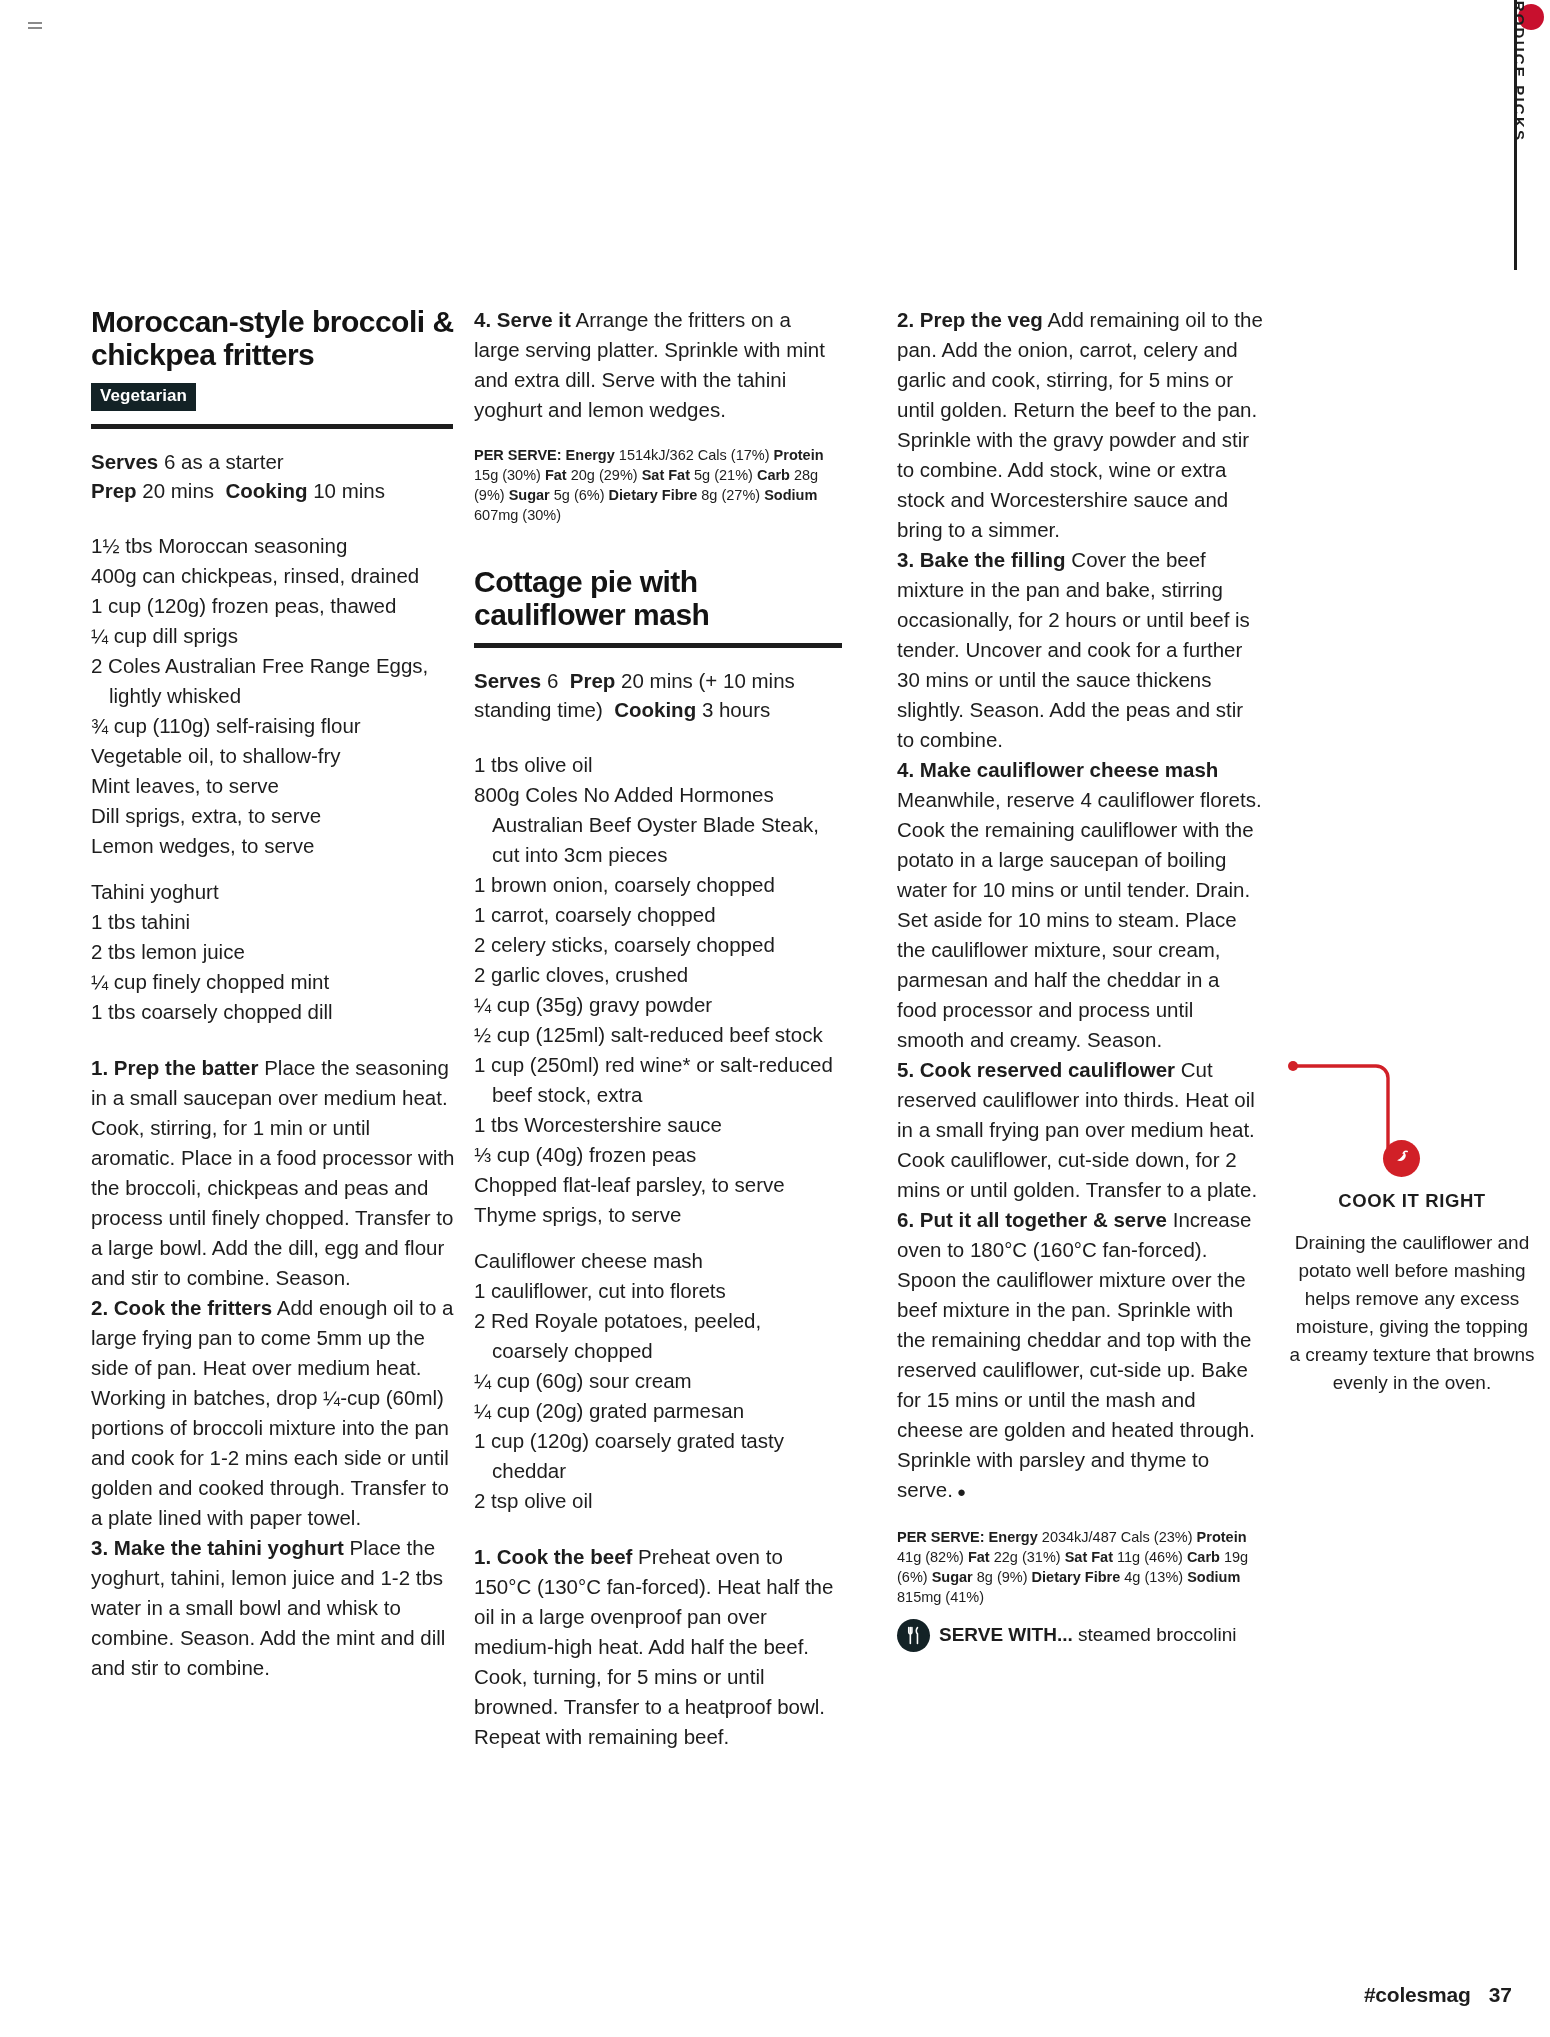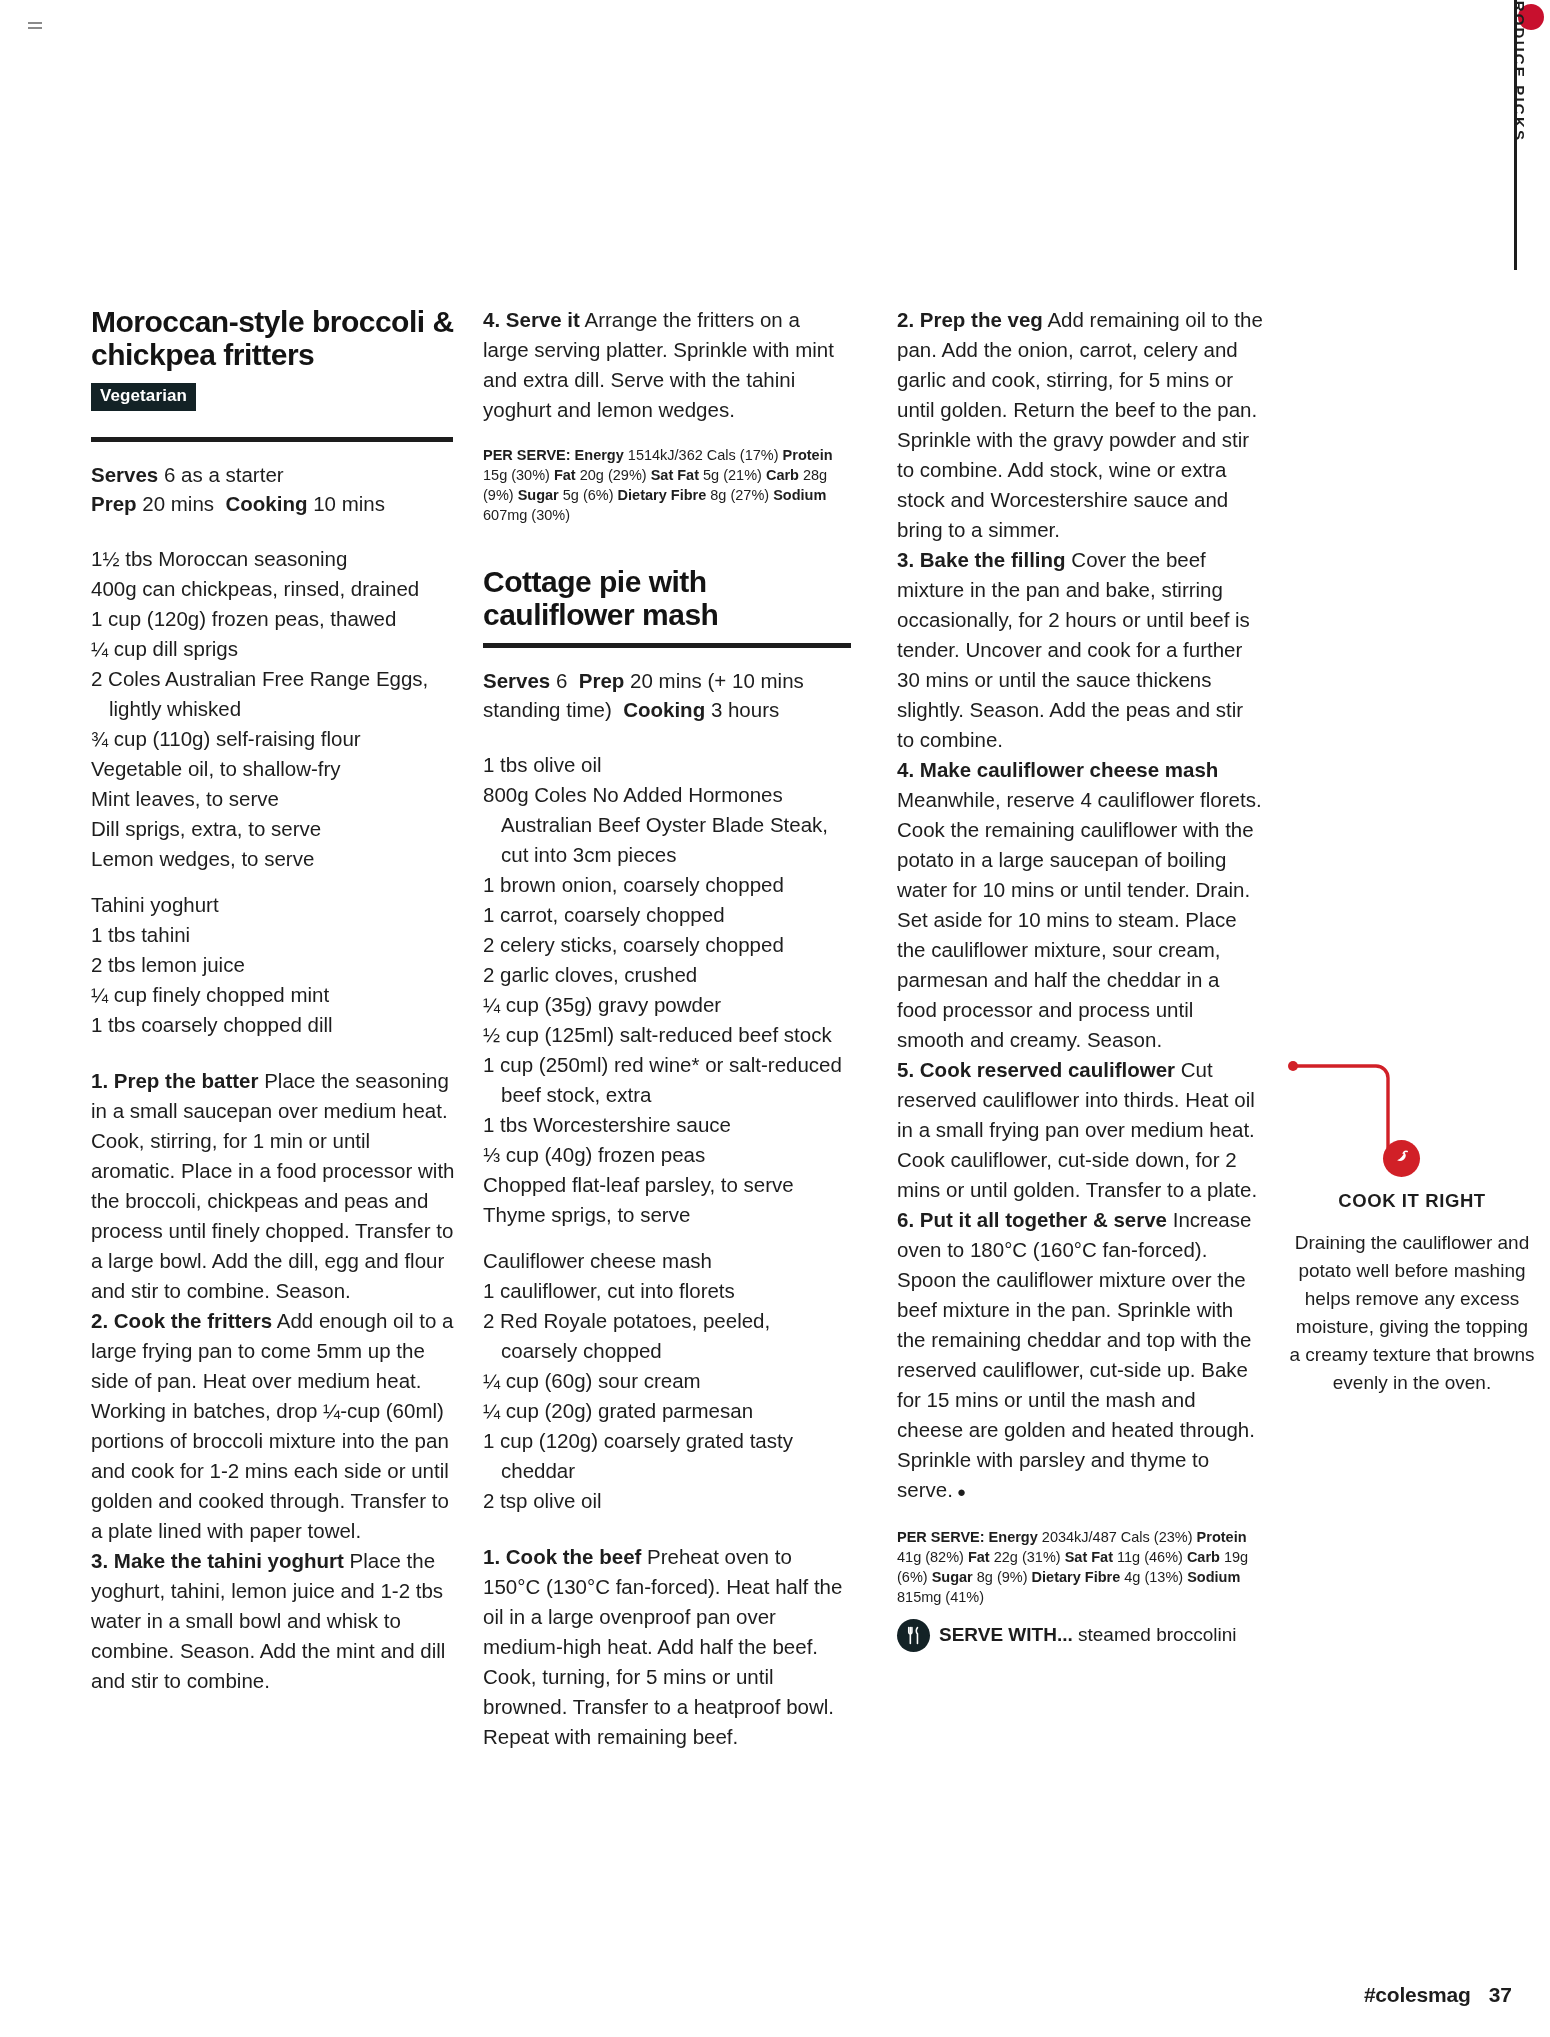--- a/index.html
+++ b/index.html
@@ -34,30 +34,30 @@
   
   .corner-mark{position:absolute;left:28px;top:22px;width:14px;height:9px;}
   .corner-mark i{display:block;height:2px;background:#8a8a8a;margin-bottom:3px;}
 
   
   .cols{
     position:absolute;left:75px;top:305px;width:1190px;
   }
   .col{position:absolute;top:0;width:368px;}
   .col1{left:16px;}
-  .col2{left:408px;}
+  .col2{left:399px;}
   .col3{left:822px;}
 
   h1.recipe-title{
     font-size:30px;line-height:33px;font-weight:bold;
     letter-spacing:-0.5px;margin:0 0 12px 0;color:#141414;
   }
   .tag{
     display:inline-block;background:#132226;color:#ffffff;
-    font-size:17px;font-weight:600;padding:3px 9px 5px 9px;margin:0 0 26px 0;
+    font-size:17px;font-weight:600;padding:3px 9px 5px 9px;margin:0 0 13px 0;
     letter-spacing:0.1px;
   }
   .rule{height:5px;background:#1d1d1d;margin:0 0 18px 0;width:100%;}
   .rule.short{width:362px;}
 
   .meta{font-size:20.5px;line-height:29px;margin:0 0 26px 0;}
   .meta b{font-weight:bold;}
 
   ul.ingredients{list-style:none;margin:0 0 0 0;padding:0;}
   ul.ingredients li{

